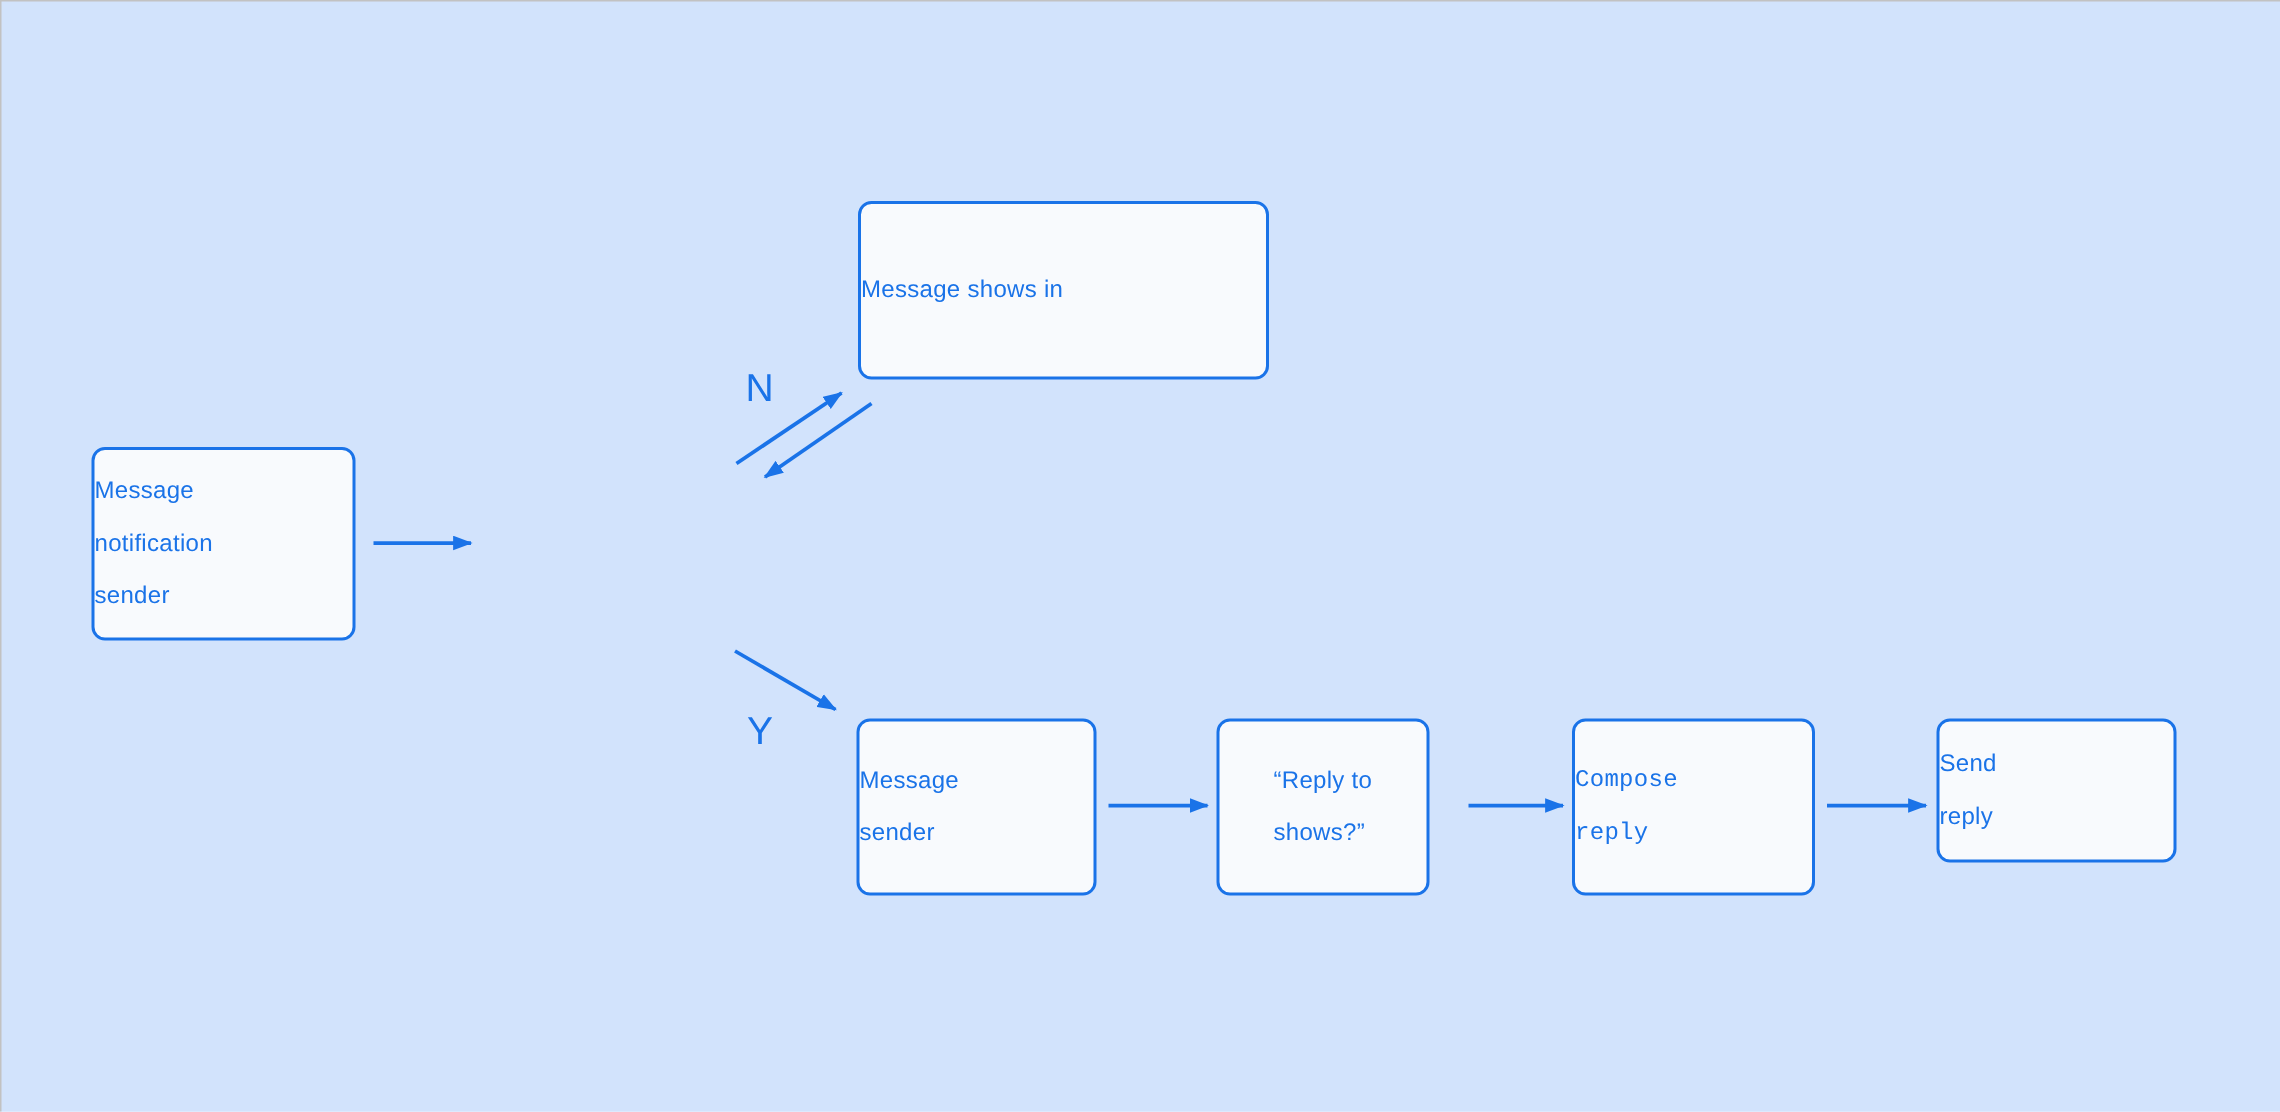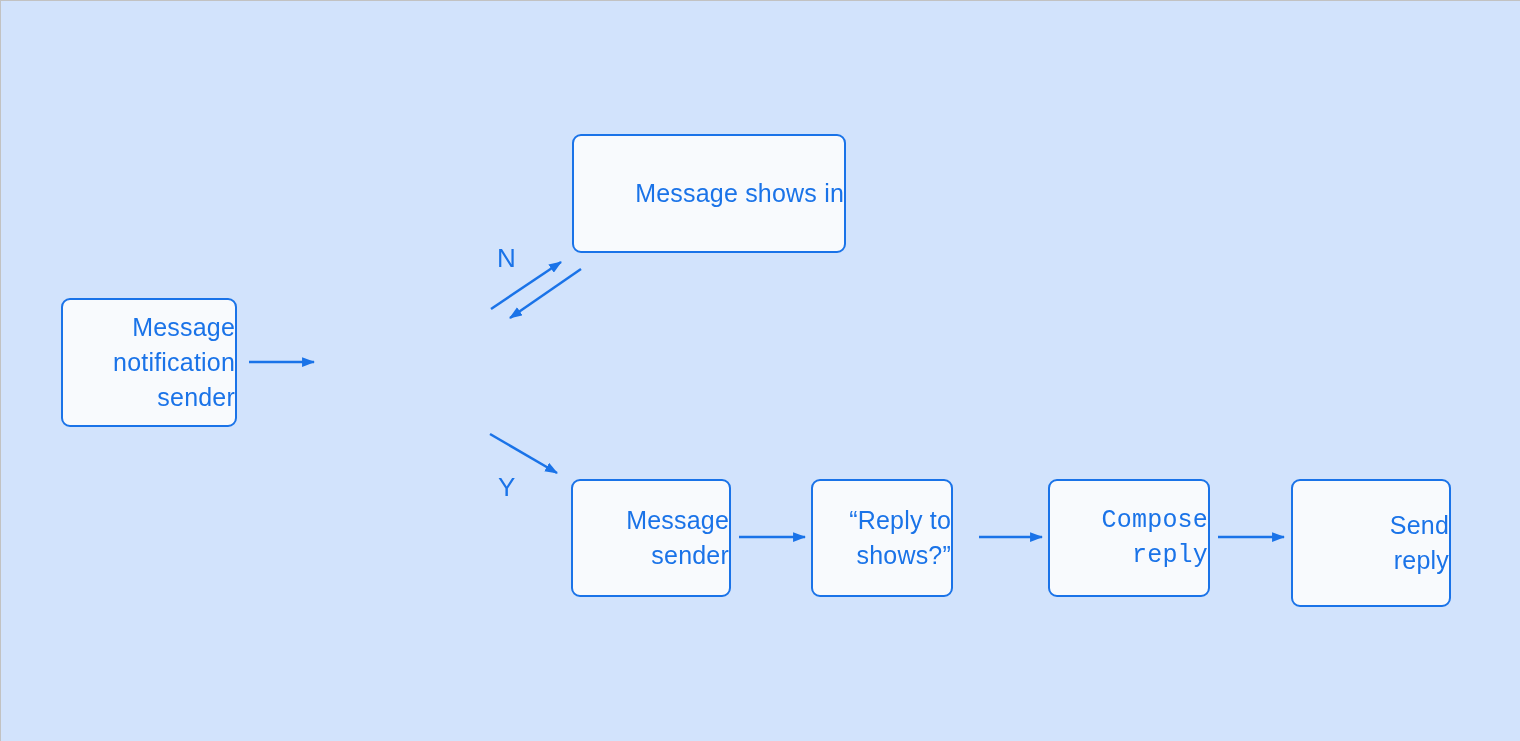--- a/index.html
+++ b/index.html
@@ -41,24 +41,24 @@
   .node {
     position: absolute;
     z-index: 2;
     box-sizing: border-box;
     border: 2px solid var(--blue);
     border-radius: 9px;
     background: var(--node-fill);
     color: var(--blue);
     display: flex;
     flex-direction: column;
-    align-items: flex-end;
+    align-items: flex-start;
     justify-content: center;
     text-align: center;
-    font-size: 25px;
+    font-size: 16px;
     line-height: 35px;
     letter-spacing: 0.2px;
   }
   .node .line { display: block; white-space: nowrap; }
   .decision {
     border-radius: 50%;
     border-color: var(--green);
     background: var(--green-fill);
     color: var(--green);
   }
@@ -109,21 +109,21 @@
   <div class="node" style="left:810px; top:478px; width:142px; height:118px;padding-left:36px;">
     <span class="line">“Reply to</span>
     <span class="line">shows?”</span>
   </div>
 
   <div class="node" style="left:1047px; top:478px; width:162px; height:118px;font-family:Liberation Mono, monospace;">
     <span class="line">Compose</span>
     <span class="line">reply</span>
   </div>
 
-  <div class="node" style="left:1290px; top:478px; width:160px; height:128px;">
+  <div class="node" style="left:1290px; top:478px; width:160px; height:96px;">
     <span class="line">Send</span>
     <span class="line">reply</span>
   </div>
 
   <div class="edge-label" style="left:496px; top:244px;">N</div>
   <div class="edge-label" style="left:497px; top:473px;">Y</div>
 
 </div>
 
 </body></html>

